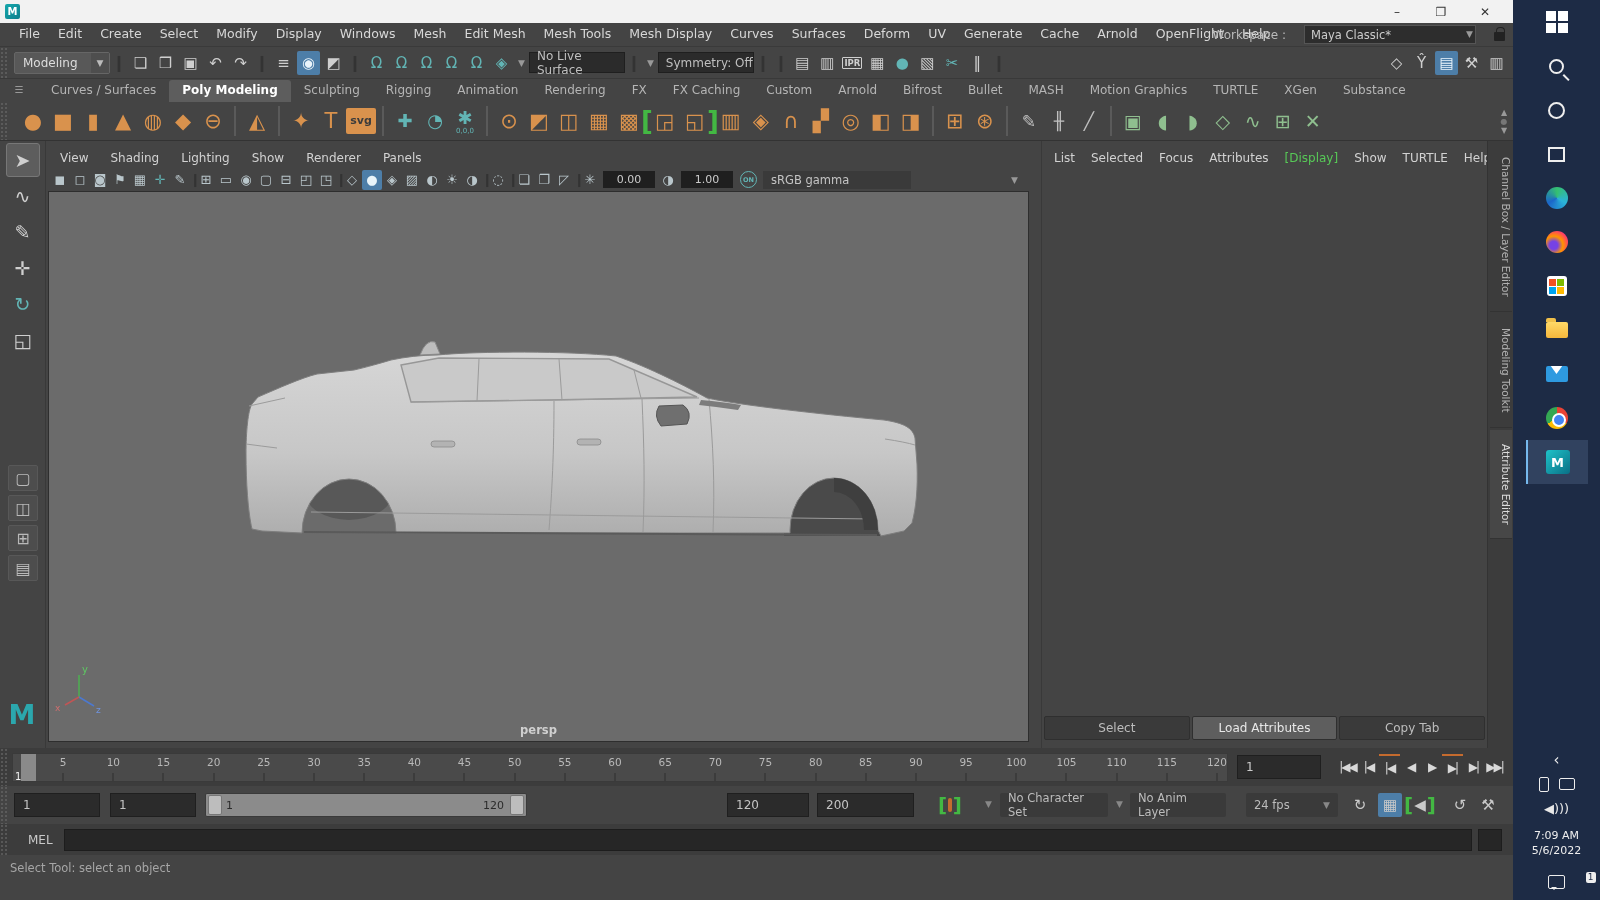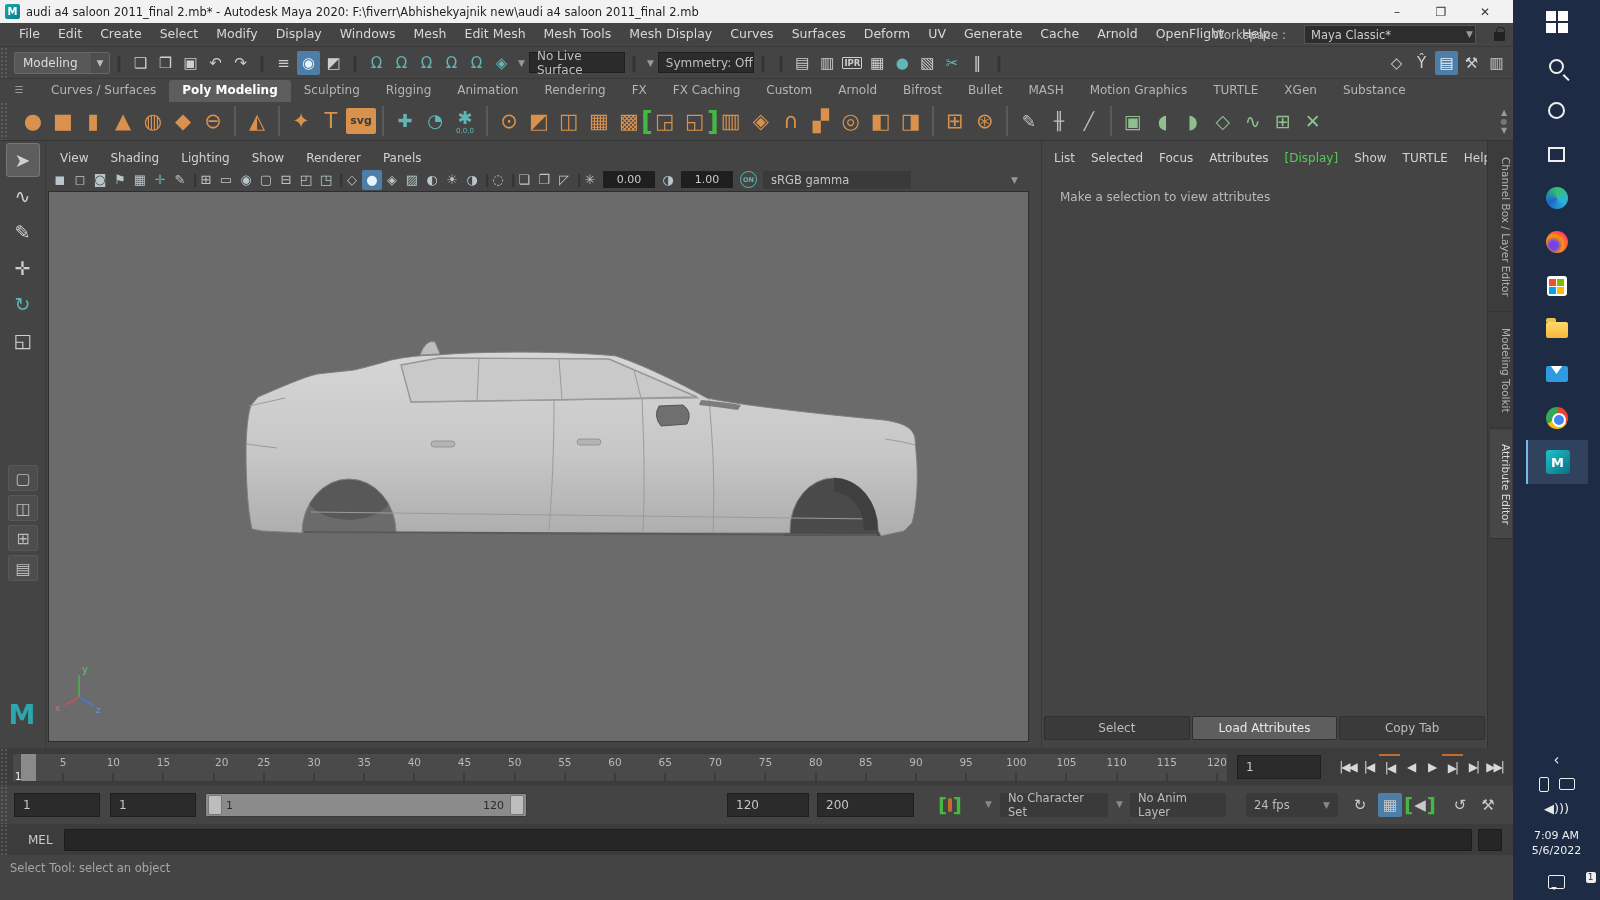--- a/index.html
+++ b/index.html
@@ -160,21 +160,20 @@
   
   .bodyline{stroke:#9b9b9b;stroke-width:1;fill:none;}
 </style>
 </head>
 <body>
 
 <div id="app">
 
   <div id="titlebar" class="abs">
     <div class="mlogo">M</div>
-    <span id="title-text">audi a4 saloon 2011_final 2.mb* - Autodesk Maya 2020: F:\fiverr\Abhishekyajnik new\audi a4 saloon 2011_final 2.mb</span>
     <div id="wincontrols">
       <div class="wc">–</div>
       <div class="wc">❐</div>
       <div class="wc">✕</div>
     </div>
   </div>
 
   <div id="menubar" class="abs">
     <div id="menu-items">
         <span class="menu-item">File</span>
@@ -566,35 +565,35 @@
 
         <g transform="translate(30,505)">
           <line x1="0" y1="0" x2="0" y2="-22" stroke="#4caf50" stroke-width="1.5"></line>
           <line x1="0" y1="0" x2="15" y2="9" stroke="#4c78cf" stroke-width="1.5"></line>
           <line x1="0" y1="0" x2="-14" y2="8" stroke="#c05555" stroke-width="1.5"></line>
           <text x="3" y="-24" fill="#5fc763" font-size="10">y</text>
           <text x="17" y="16" fill="#6f94e0" font-size="9">z</text>
           <text x="-24" y="14" fill="#cf6f6f" font-size="9">x</text>
         </g>
       </svg>
+      <div id="persp-label">persp</div>
     </div>
   </div>
 
   <div id="ae" class="abs">
     <div id="ae-menus">
         <span class="ae-menu">List</span>
         <span class="ae-menu">Selected</span>
         <span class="ae-menu">Focus</span>
         <span class="ae-menu">Attributes</span>
         <span class="ae-menu bracketed">[Display]</span>
         <span class="ae-menu">Show</span>
         <span class="ae-menu">TURTLE</span>
         <span class="ae-menu">Help</span>
       </div>
-    <div id="ae-message">Make a selection to view attributes</div>
     <div id="ae-buttons">
         <div class="ae-btn">Select</div>
         <div class="ae-btn focused">Load Attributes</div>
         <div class="ae-btn">Copy Tab</div>
       </div>
   </div>
 
   <div id="sidestrip" class="abs">
       <div class="side-tab">Channel Box / Layer Editor</div>
       <div class="side-tab">Modeling Toolkit</div>
@@ -606,21 +605,21 @@
     <div id="timeslider">
       <div id="cur-frame"></div>
       <div id="cur-frame-label">1</div>
       <div id="ticks">
           <span class="tick-num" style="left: 4.13223%;">5</span>
           <span class="tick-mark" style="left: 4.13223%;"></span>
           <span class="tick-num" style="left: 8.26446%;">10</span>
           <span class="tick-mark" style="left: 8.26446%;"></span>
           <span class="tick-num" style="left: 12.3967%;">15</span>
           <span class="tick-mark" style="left: 12.3967%;"></span>
-          <span class="tick-num" style="left: 16.5289%; margin-left: 8px;">20</span>
+          <span class="tick-num" style="left: 16.5289%;">20</span>
           <span class="tick-mark" style="left: 16.5289%;"></span>
           <span class="tick-num" style="left: 20.6612%;">25</span>
           <span class="tick-mark" style="left: 20.6612%;"></span>
           <span class="tick-num" style="left: 24.7934%; text-align: center;">30</span>
           <span class="tick-mark" style="left: 24.7934%;"></span>
           <span class="tick-num" style="left: 28.9256%;">35</span>
           <span class="tick-mark" style="left: 28.9256%;"></span>
           <span class="tick-num" style="left: 33.0579%;">40</span>
           <span class="tick-mark" style="left: 33.0579%;"></span>
           <span class="tick-num" style="left: 37.1901%;">45</span>

